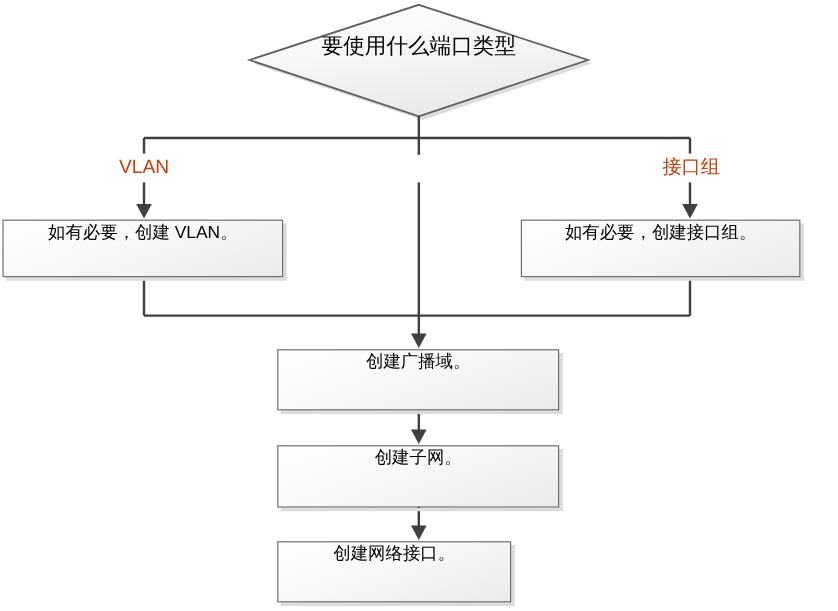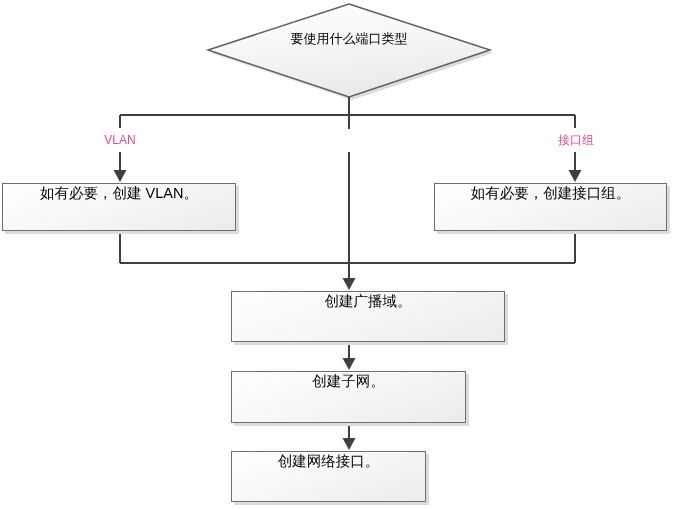--- a/index.html
+++ b/index.html
@@ -29,41 +29,41 @@
     background: linear-gradient(160deg, #ffffff 0%, #f7f7f7 45%, #ebebeb 100%);
     border: 1.5px solid #6e6e6e;
     box-shadow: 3px 3px 0 #dcdcdc;
     font-size: 14.5px;
     color: #000000;
     text-align: center;
     white-space: nowrap;
   }
   .box-create-vlan           { left: 2px;   top: 183px; width: 234px; height: 48px; }
   .box-create-ifgrp          { left: 434px; top: 183px; width: 233px; height: 48px; }
-  .box-create-bd             { left: 231px; top: 291px; width: 274px; height: 51px; }
+  .box-create-bd             { left: 231px; top: 291px; width: 235px; height: 51px; }
   .box-create-subnet         { left: 231px; top: 371px; width: 235px; height: 52px; }
   .box-create-netif          { left: 231px; top: 451px; width: 195px; height: 51px; }
   .branch-label {
     position: absolute;
     top: 131px;
     transform: translateX(-50%);
-    font-size: 12px;
-    color: #ec4899;
+    font-size: 16px;
+    color: #c2410c;
     white-space: nowrap;
     line-height: 18px;
   }
   .label-vlan  { left: 120px; }
   .label-nic   { left: 349px; }
   .label-ifgrp { left: 576px; }
   .decision-text {
     position: absolute;
     left: 349px;
     top: 28px;
     transform: translateX(-50%);
-    font-size: 13px;
+    font-size: 18px;
     line-height: 21px;
     color: #000000;
     text-align: center;
     white-space: nowrap;
   }
 </style>
 </head>
 <body>
 
 <div id="canvas">

